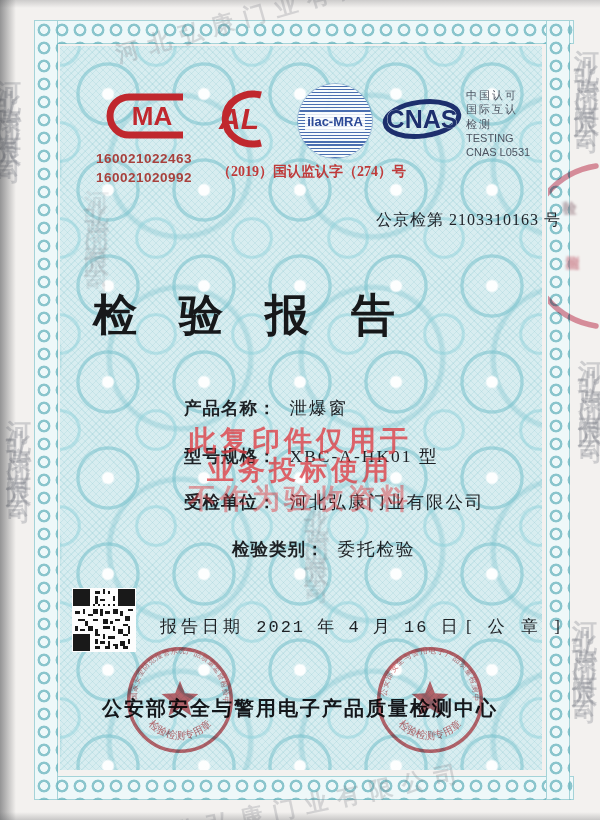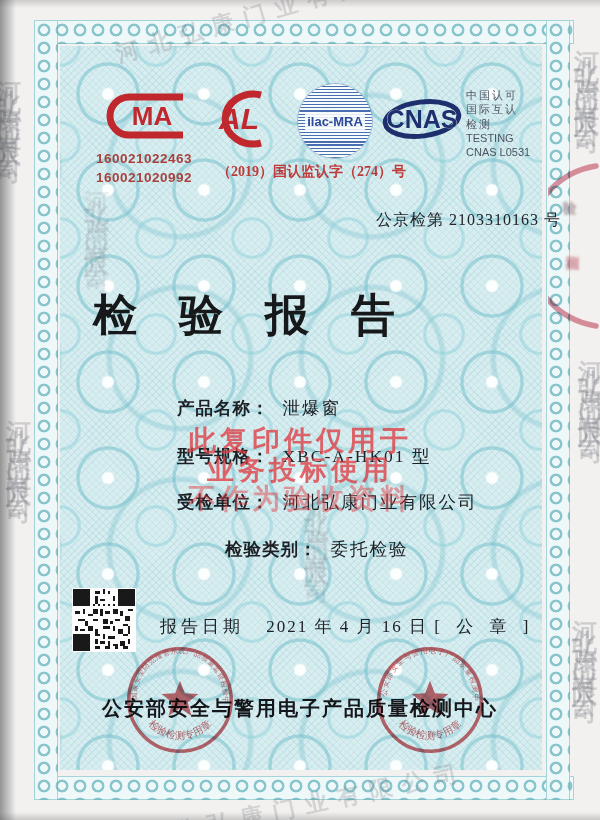--- a/index.html
+++ b/index.html
@@ -46,31 +46,31 @@
   .accred .cjk{letter-spacing:2px;}
   .certnums{position:absolute;left:96px;top:150px;z-index:4;color:#a8403c;font-weight:700;
     font-family:"Liberation Sans","DejaVu Sans",sans-serif;font-size:13.5px;line-height:1.4;letter-spacing:.5px;}
   .approval{position:absolute;left:217px;top:163px;z-index:4;color:#bf3a3a;font-weight:600;font-size:14px;}
 
   
   .report-no{position:absolute;left:376px;top:210px;z-index:4;color:#20242a;font-size:16px;letter-spacing:1px;}
   .title{position:absolute;left:0;top:286px;width:488px;z-index:4;text-align:center;color:#17181a;
     font-size:44px;font-weight:600;letter-spacing:42px;text-indent:42px;}
   .field{position:absolute;left:177px;z-index:4;color:#1d2024;font-size:17.5px;white-space:nowrap;}
-  .field .lbl{font-weight:700;letter-spacing:1px;margin-right:13px;}
+  .field .lbl{font-weight:700;letter-spacing:1px;margin-right:13px;padding-left:7px;}
   .field .val{font-weight:500;letter-spacing:2px;}
   .notice{position:absolute;left:0;width:660px;z-index:6;text-align:center;color:rgba(222,60,66,.78);
     font-weight:700;letter-spacing:4px;pointer-events:none;}
   .n1{top:422px;font-size:28px;}
   .n2{top:452px;font-size:27px;}
   .n3{top:480px;font-size:28px;color:rgba(222,60,66,.48);}
   .qr{position:absolute;left:72px;top:588px;width:62px;height:62px;z-index:4;background:#fdfdfd;padding:1px;}
   .date-row{position:absolute;left:160px;top:615px;z-index:4;color:#1d2024;font-size:17px;white-space:nowrap;}
   .date-row .dl{letter-spacing:4px;}
-  .date-row .dv{margin-left:18px;letter-spacing:2px;}
+  .date-row .dv{margin-left:8px;letter-spacing:2px;font-family:Liberation Mono, monospace;}
   .date-row .ds{margin-left:2px;letter-spacing:6px;}
   .org{position:absolute;left:0;width:600px;z-index:4;text-align:center;color:#14161a;font-weight:700;}
   .org1{top:663px;font-size:20.5px;letter-spacing:0.5px;}
   .org2{top:695px;font-size:20px;letter-spacing:2px;}
 
   
   .stamp{position:absolute;z-index:5;mix-blend-mode:multiply;opacity:.9;filter:blur(.3px);}
   .edge-frag{position:absolute;z-index:5;writing-mode:vertical-rl;font-size:14px;font-weight:700;
     filter:blur(.8px);pointer-events:none;}
 

